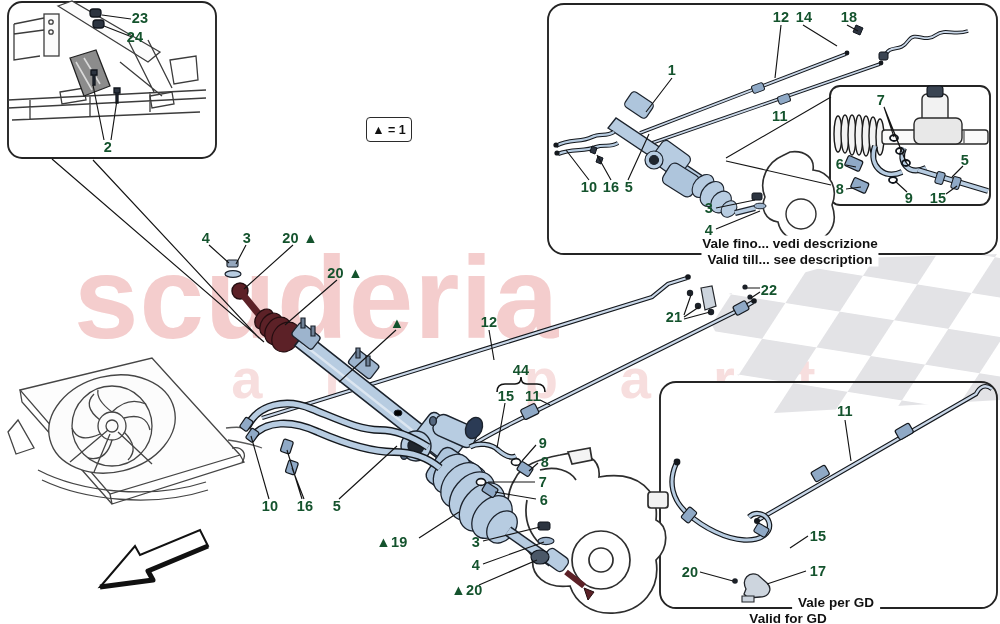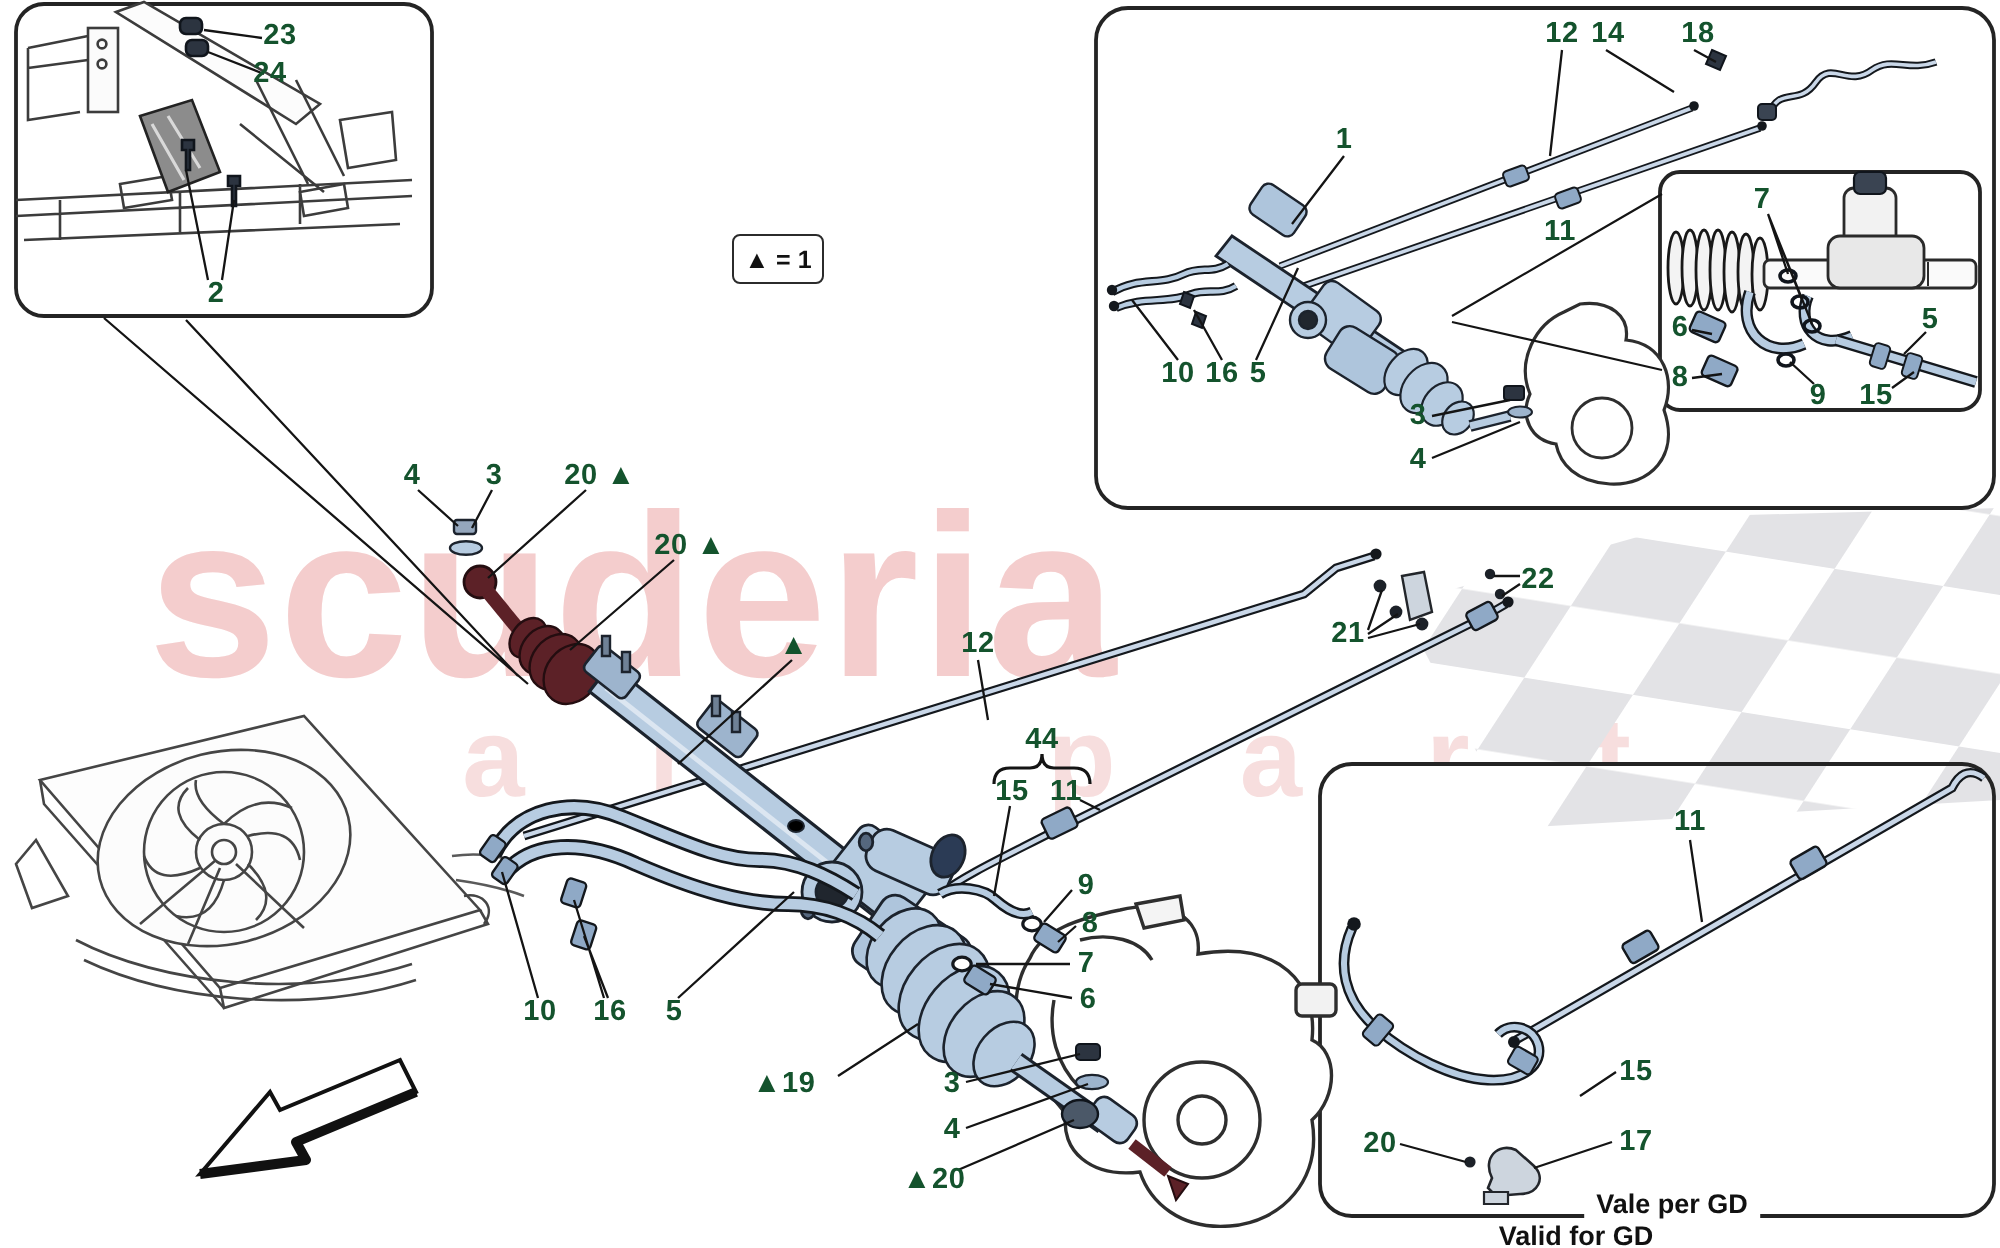--- a/index.html
+++ b/index.html
@@ -352,16 +352,18 @@
 <div class="lbl" style="left:392px;top:542px">▲19</div>
 <div class="lbl" style="left:476px;top:542px">3</div>
 <div class="lbl" style="left:476px;top:565px">4</div>
 <div class="lbl" style="left:467px;top:590px">▲20</div>
 
 <div class="lbl" style="left:845px;top:411px">11</div>
 <div class="lbl" style="left:818px;top:536px">15</div>
 <div class="lbl" style="left:690px;top:572px">20</div>
 <div class="lbl" style="left:818px;top:571px">17</div>
 
+<div class="note" style="left:790px;top:243px">Vale fino... vedi descrizione</div>
+<div class="note" style="left:790px;top:259px">Valid till... see description</div>
 <div class="note" style="left:836px;top:602px">Vale per GD</div>
 <div class="note" style="left:788px;top:618px">Valid for GD</div>
 
 </div>
 
 </body></html>

